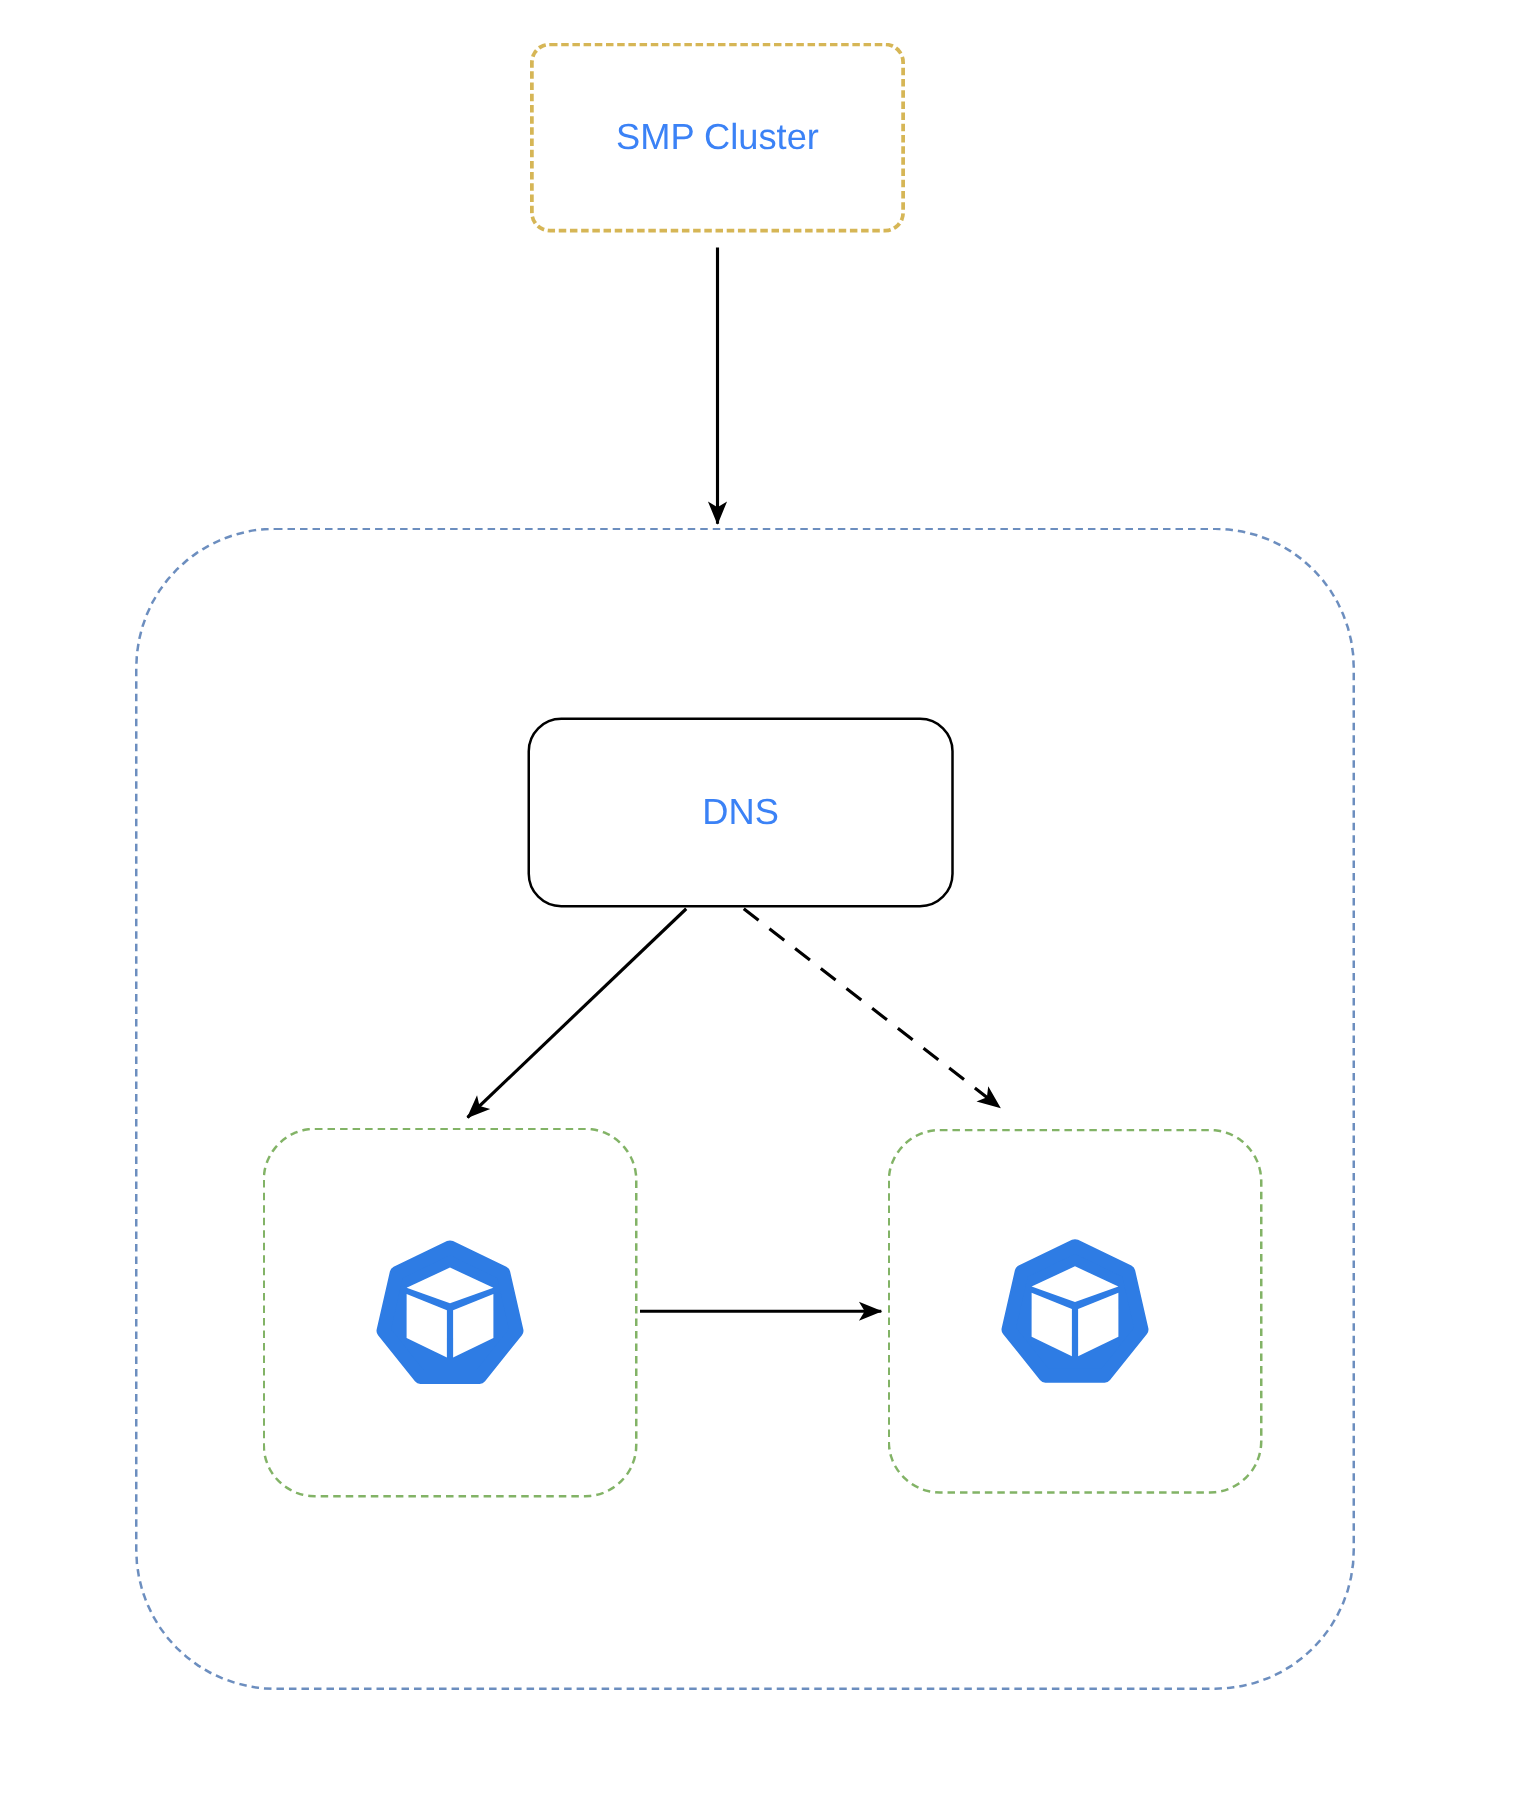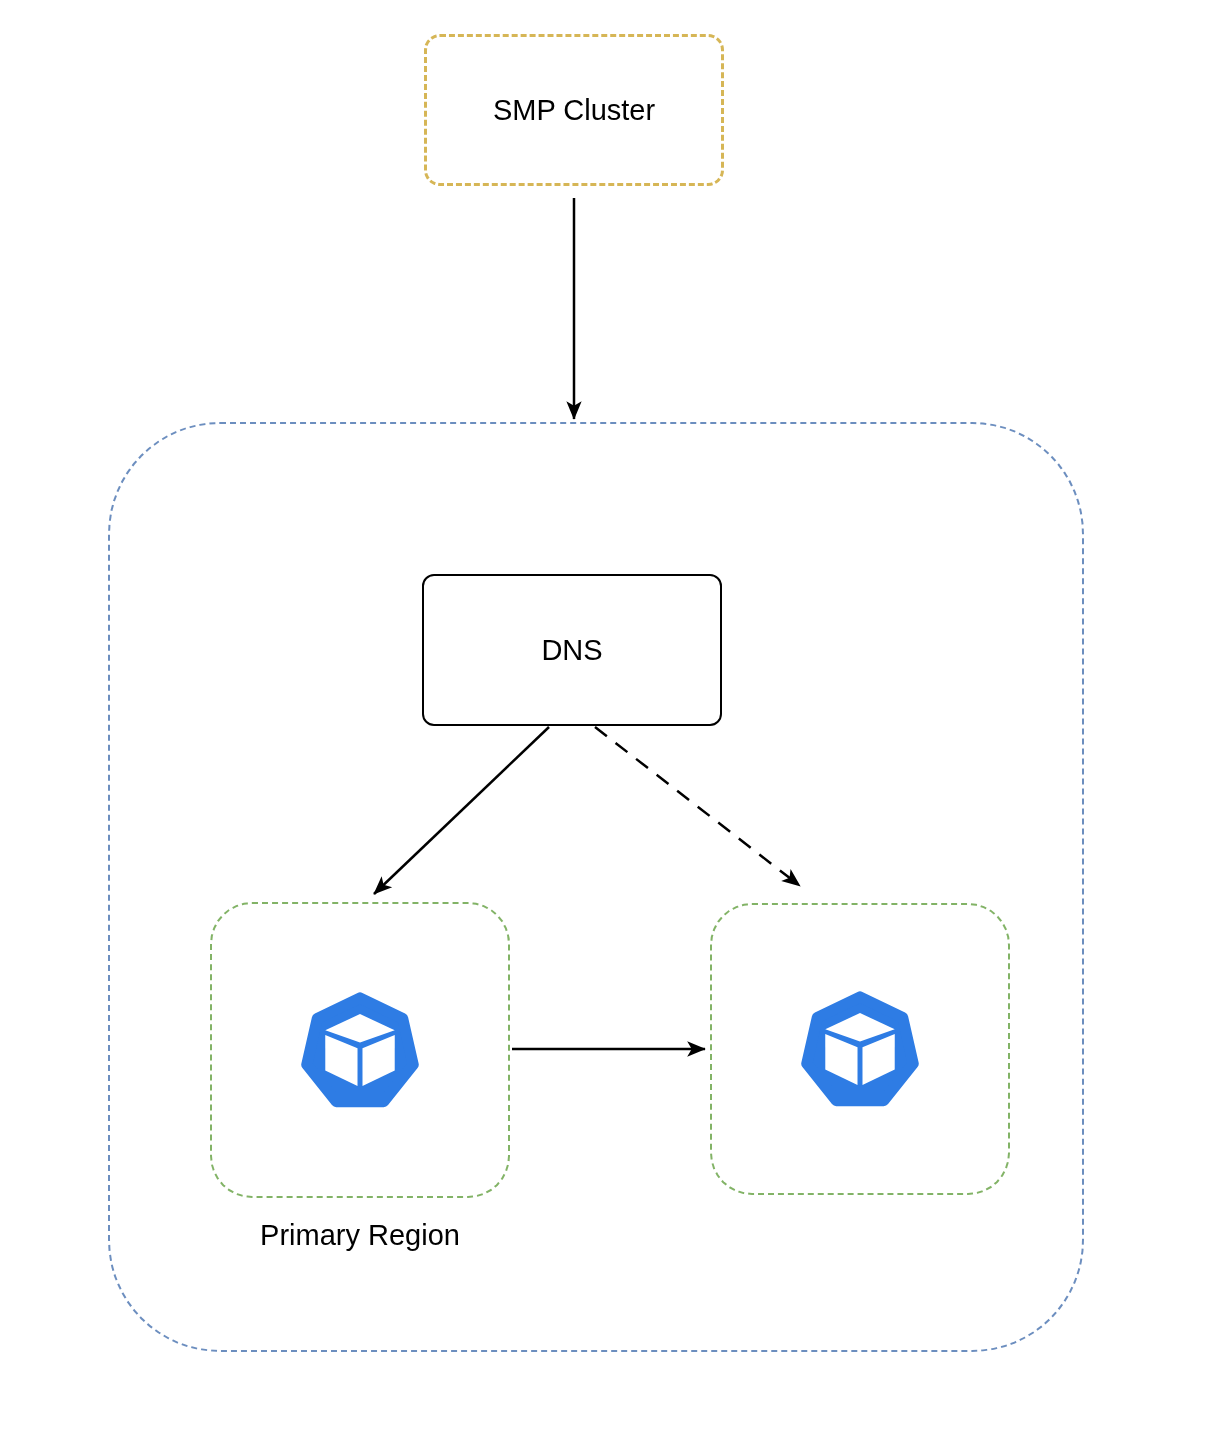--- a/index.html
+++ b/index.html
@@ -6,21 +6,21 @@
     margin: 0;
     padding: 0;
     background: #ffffff;
   }
   .canvas {
     position: relative;
     width: 1210px;
     height: 1440px;
     background: #ffffff;
     font-family: "Liberation Sans", sans-serif;
-    color: #000000;
+    color: #3b82f6;
     overflow: hidden;
   }
   .node {
     position: absolute;
     box-sizing: border-box;
     display: flex;
     align-items: center;
     justify-content: center;
     font-size: 29px;
     line-height: 36px;
@@ -42,24 +42,24 @@
     top: 422px;
     width: 976px;
     height: 930px;
     border: 2.5px dashed #6C8EBF;
     border-radius: 112px;
     background: #ffffff;
   }
   .dns {
     left: 422px;
     top: 574px;
-    width: 300px;
+    width: 341px;
     height: 152px;
     border: 2.5px solid #000000;
-    border-radius: 12px;
+    border-radius: 27px;
   }
   .region {
     position: absolute;
     box-sizing: border-box;
     border: 2.5px dashed #82B366;
     border-radius: 42px;
     background: #ffffff;
     display: flex;
     align-items: center;
     justify-content: center;
@@ -125,21 +125,20 @@
 
   <div class="region region-secondary">
     <svg class="cube-icon" viewBox="0 0 100 100" aria-hidden="true">
       <polygon points="50,8 84.4,24.6 92.9,61.8 69.1,91.6 30.9,91.6 7.1,61.8 15.6,24.6" fill="#2E7CE4" stroke="#2E7CE4" stroke-width="9" stroke-linejoin="round"></polygon>
       <polygon points="50,21 78,34 50,44 22,34" fill="#ffffff"></polygon>
       <polygon points="22,38 48,48.5 48,79 22,66.5" fill="#ffffff"></polygon>
       <polygon points="78,38 52,48.5 52,79 78,66.5" fill="#ffffff"></polygon>
     </svg>
   </div>
 
-  <div class="region-label label-primary">Primary Region</div>
 
   <svg class="edges">
     <defs>
       <marker id="arrowhead" viewBox="0 0 12 10" refX="11" refY="5" markerWidth="21" markerHeight="17" orient="auto" markerUnits="userSpaceOnUse">
         <path d="M0.5,0.5 L11.5,5 L0.5,9.5 L3.2,5 Z" fill="#000000"></path>
       </marker>
     </defs>
     <line x1="574" y1="198" x2="574" y2="419" stroke="#000000" stroke-width="2.5" marker-end="url(#arrowhead)"></line>
     <line x1="549" y1="727" x2="374" y2="894" stroke="#000000" stroke-width="2.5" marker-end="url(#arrowhead)"></line>
     <line x1="595" y1="727" x2="800" y2="886" stroke="#000000" stroke-width="2.5" stroke-dasharray="15 11" marker-end="url(#arrowhead)"></line>

